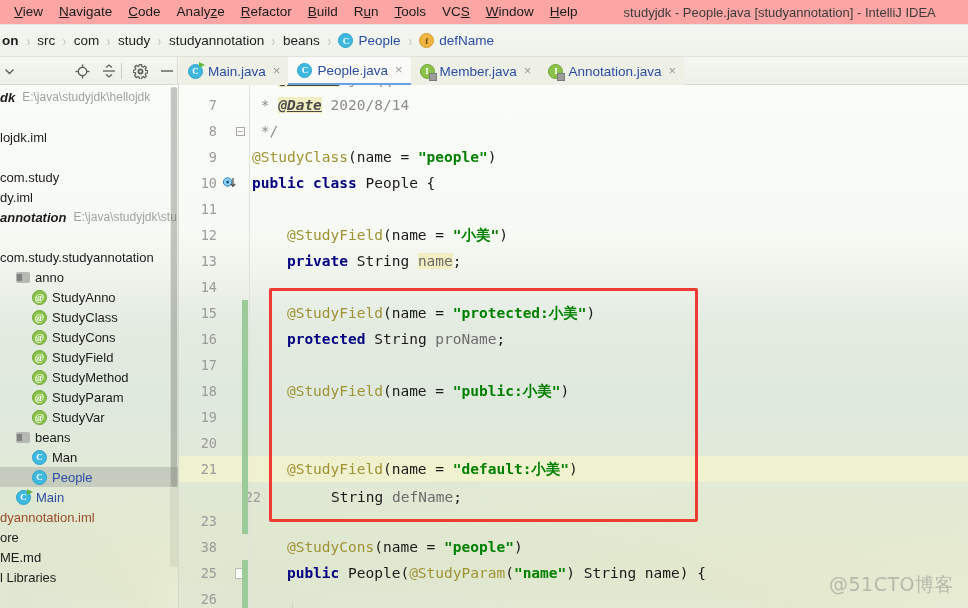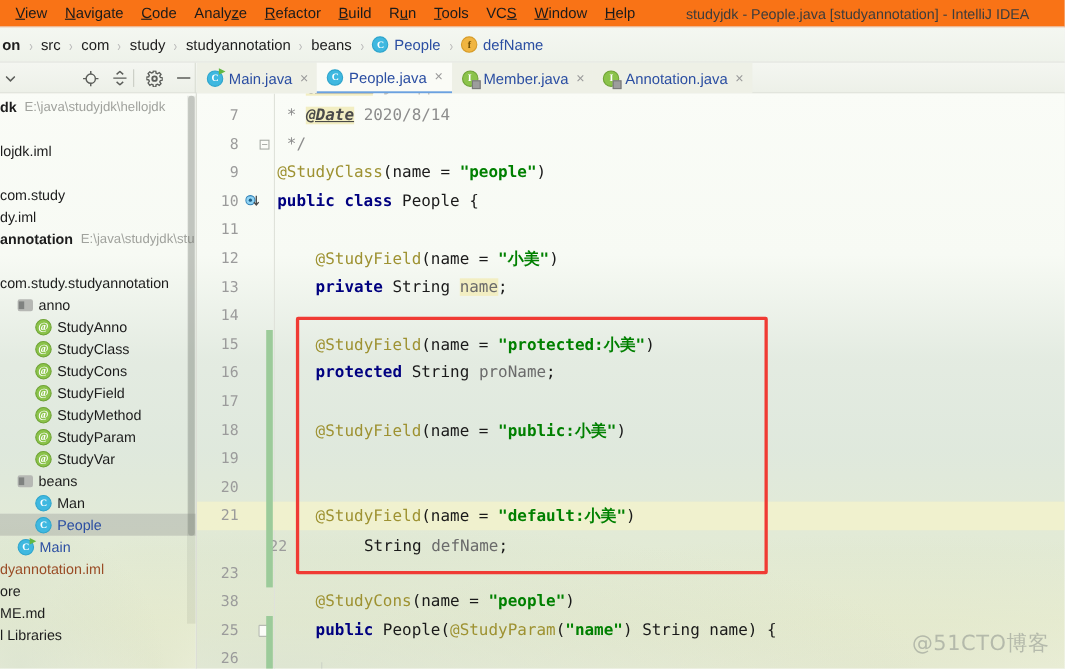--- a/index.html
+++ b/index.html
@@ -14,21 +14,21 @@
   }
   #app {
     position: relative;
     width: 968px; height: 608px;
     overflow: hidden;
   }
 
   
   .menubar {
     position: absolute; left: 0; top: 0; width: 968px; height: 25px;
-    background: #f97316;
+    background: #fca5a5;
     display: flex; align-items: center;
     padding-left: 6px;
     border-bottom: 1px solid #e6e5e3;
   }
   .menu-item {
     padding: 2px 8px;
     font-size: 13.5px;
     color: #1b1b1b;
     white-space: nowrap;
     line-height: 16px;
@@ -169,21 +169,21 @@
     position: relative;
     height: 20px;
     display: flex; align-items: center;
     white-space: nowrap;
     font-size: 13px;
     color: #1c1c1c;
     overflow: hidden;
   }
   .trow.sel { background: rgba(160,163,158,0.42); }
   .trow .lbl { }
-  .trow .lbl.bold { font-weight: bold; }
+  .trow .lbl.bold { font-weight: bold; font-style: italic; }
   .trow .lbl.link { color: #2b4ea2; }
   .trow .lbl.iml { color: #9a4c26; }
   .trow .path {
     color: #a0a29d;
     font-size: 12px;
     margin-left: 7px;
   }
   .ico {
     width: 15px; height: 15px; margin-right: 5px;
     display: inline-flex; align-items: center; justify-content: center;

